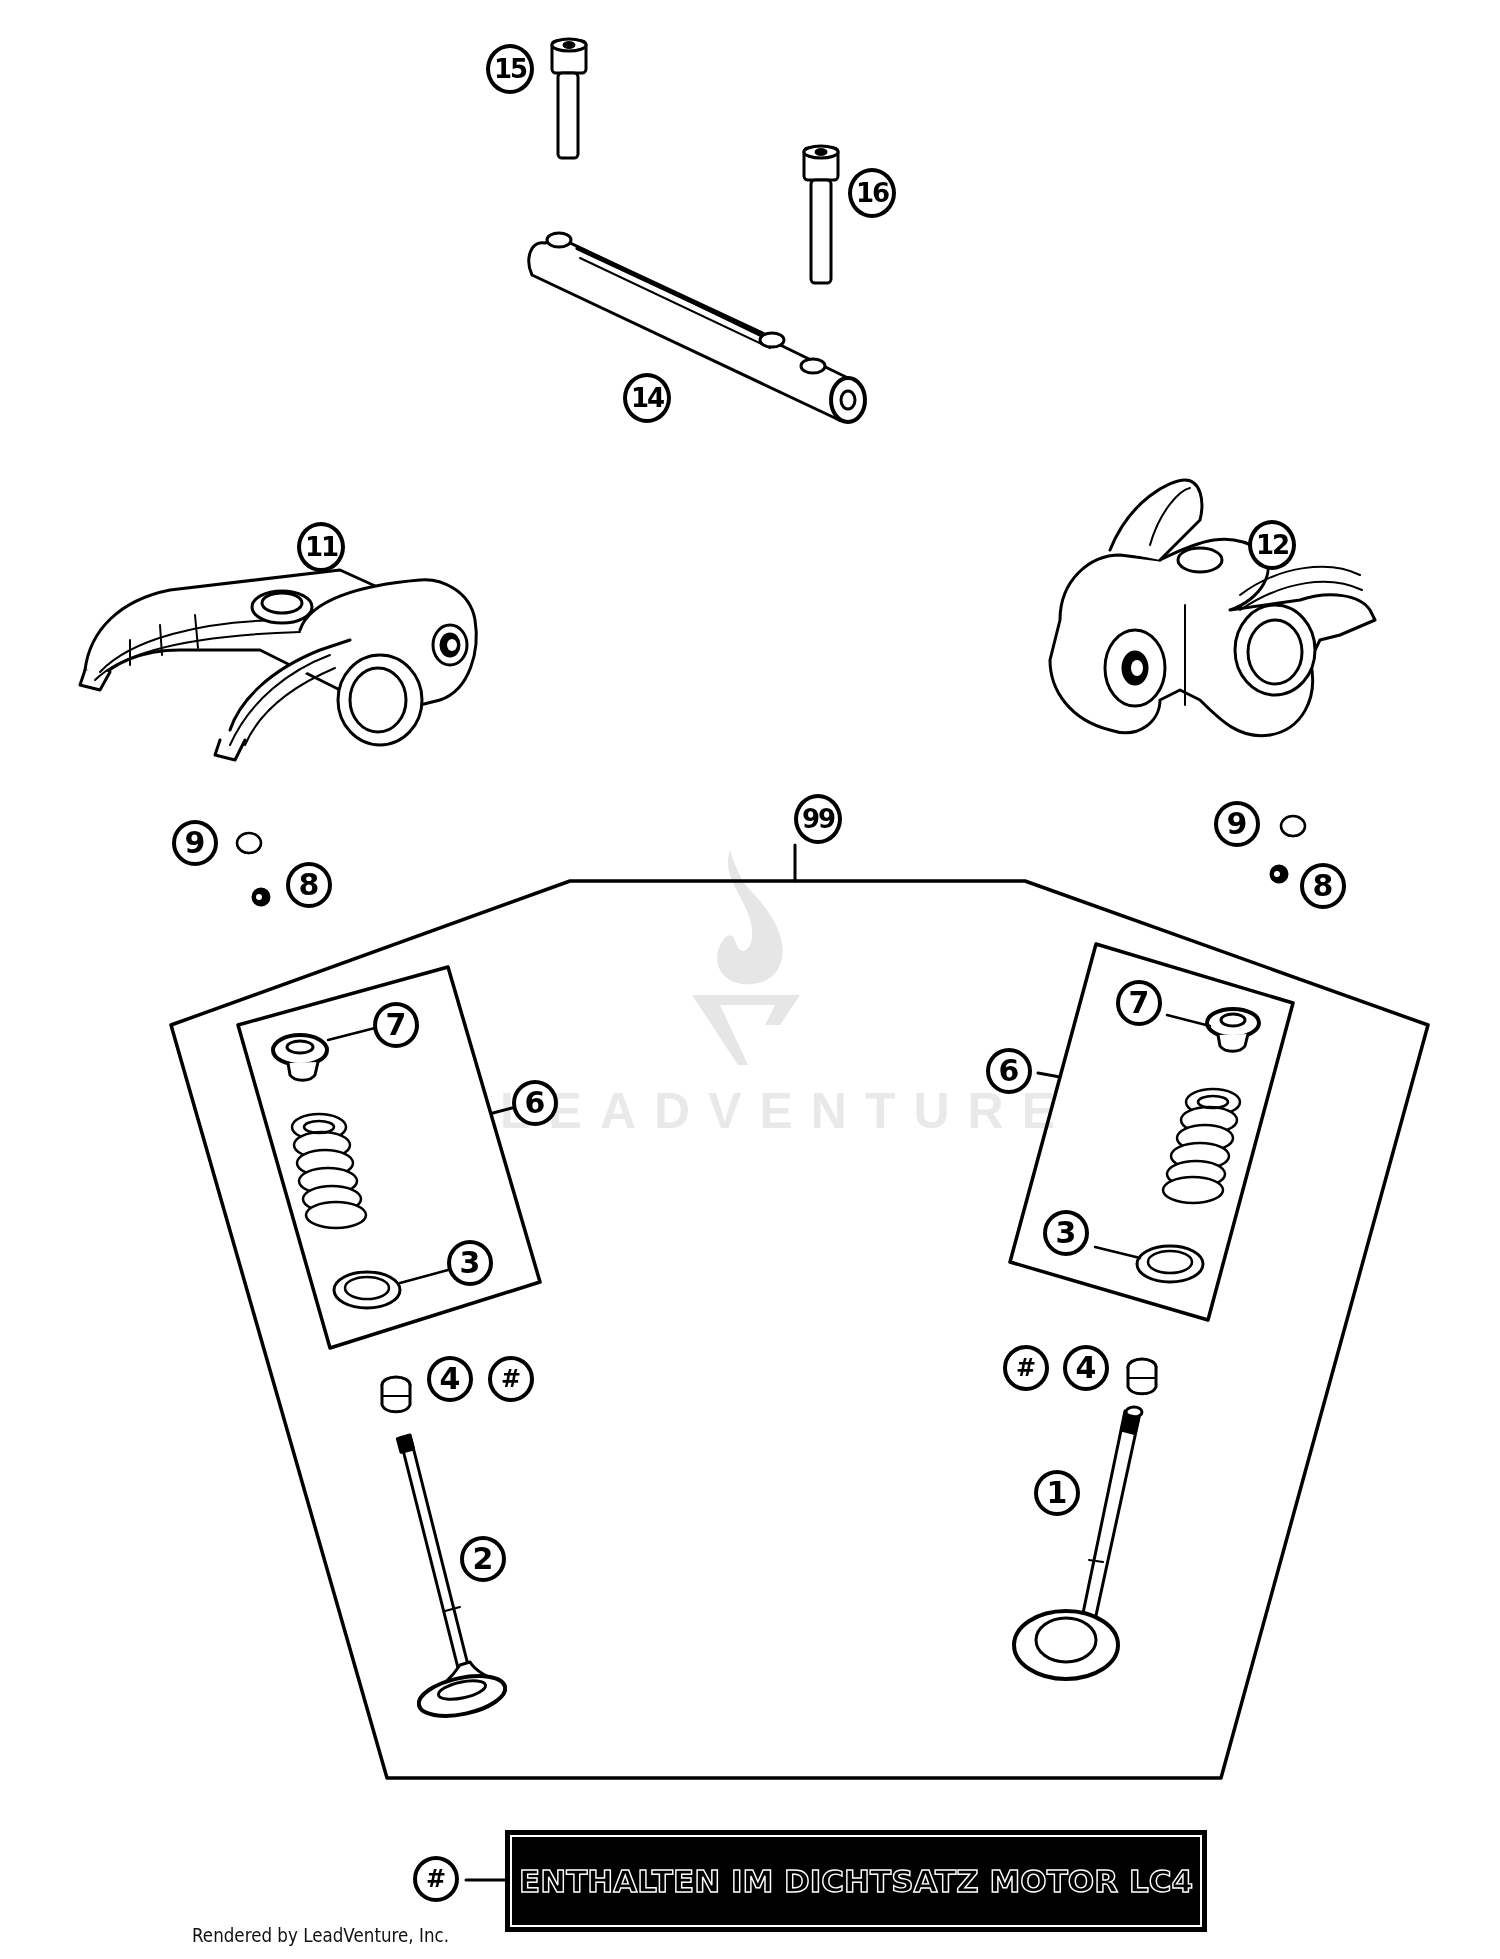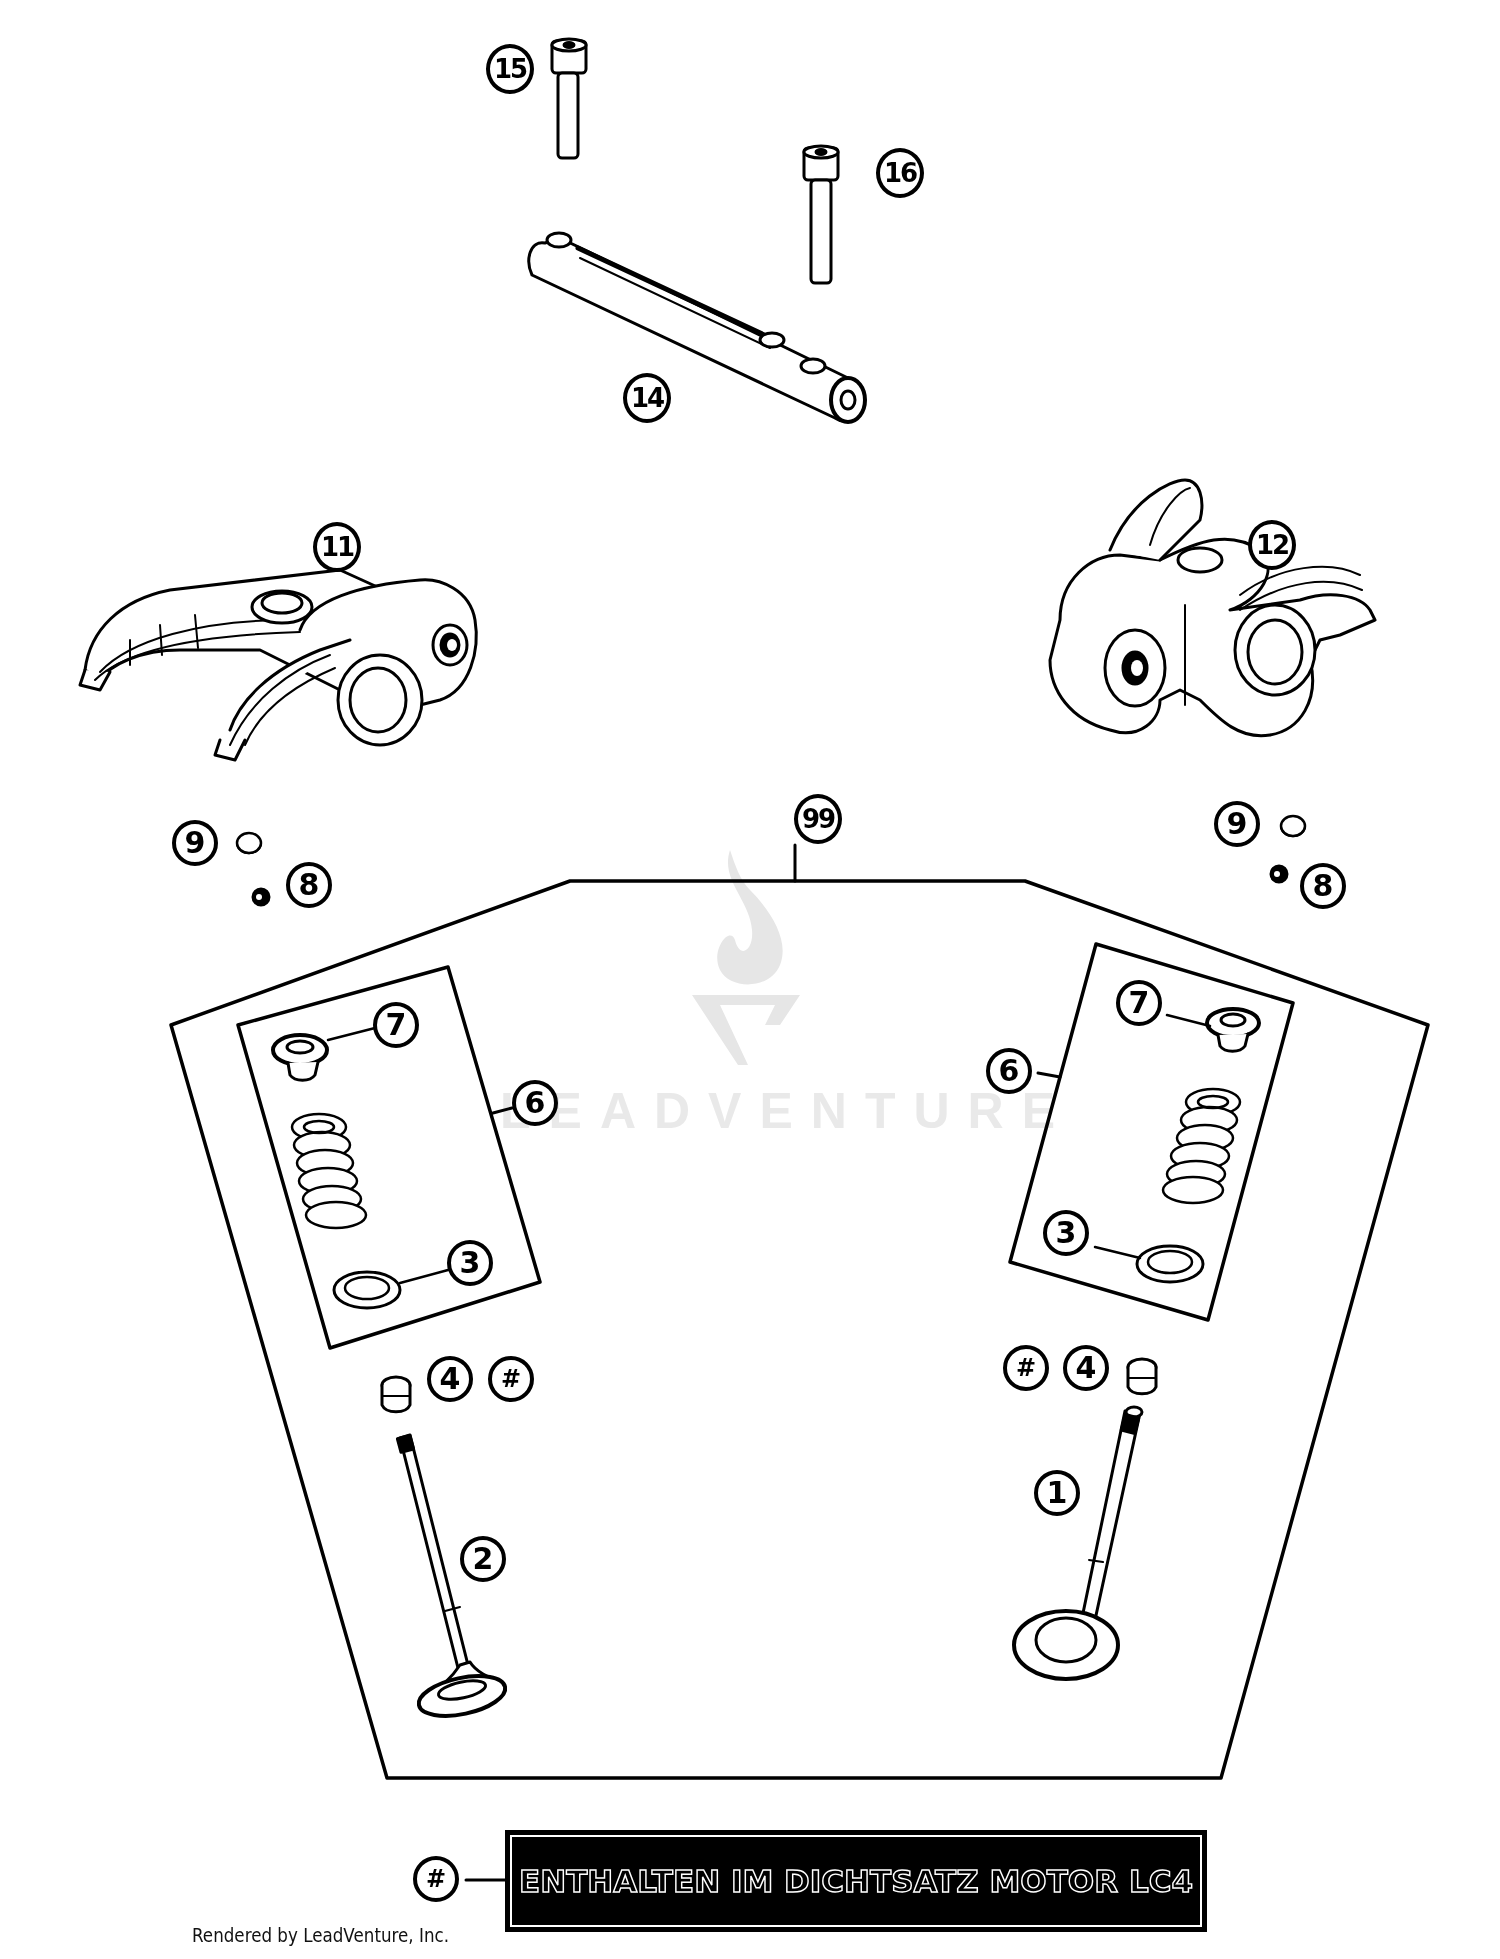--- a/index.html
+++ b/index.html
@@ -193,23 +193,23 @@
       <rect x="1123" y="1416" width="14" height="16" fill="#000" transform="rotate(14 1130 1424)"></rect>
       <line x1="1089" y1="1560" x2="1103" y2="1562" stroke-width="2"></line>
       <ellipse cx="1066" cy="1645" rx="52" ry="34" fill="#fff" stroke-width="4"></ellipse>
       <ellipse cx="1066" cy="1640" rx="30" ry="22" fill="#fff"></ellipse>
     </g>
 
     <line x1="466" y1="1880" x2="505" y2="1880" stroke-width="3"></line>
   </svg>
 
   <div class="callout two" style="left:486px;top:44px;">15</div>
-  <div class="callout two" style="left:848px;top:148px;margin-left:28px;">16</div>
+  <div class="callout two" style="left:848px;top:168px;">16</div>
   <div class="callout two" style="left:623px;top:373px;">14</div>
-  <div class="callout two" style="left:313px;top:522px;">11</div>
+  <div class="callout two" style="left:297px;top:522px;">11</div>
   <div class="callout two" style="left:1248px;top:520px;text-align:center;">12</div>
   <div class="callout two" style="left:794px;top:794px;">99</div>
   <div class="callout" style="left:172px;top:820px;">9</div>
   <div class="callout" style="left:286px;top:862px;">8</div>
   <div class="callout" style="left:1214px;top:801px;">9</div>
   <div class="callout" style="left:1300px;top:863px;">8</div>
   <div class="callout" style="left:373px;top:1002px;">7</div>
   <div class="callout" style="left:512px;top:1080px;">6</div>
   <div class="callout" style="left:447px;top:1240px;">3</div>
   <div class="callout" style="left:427px;top:1356px;">4</div>

